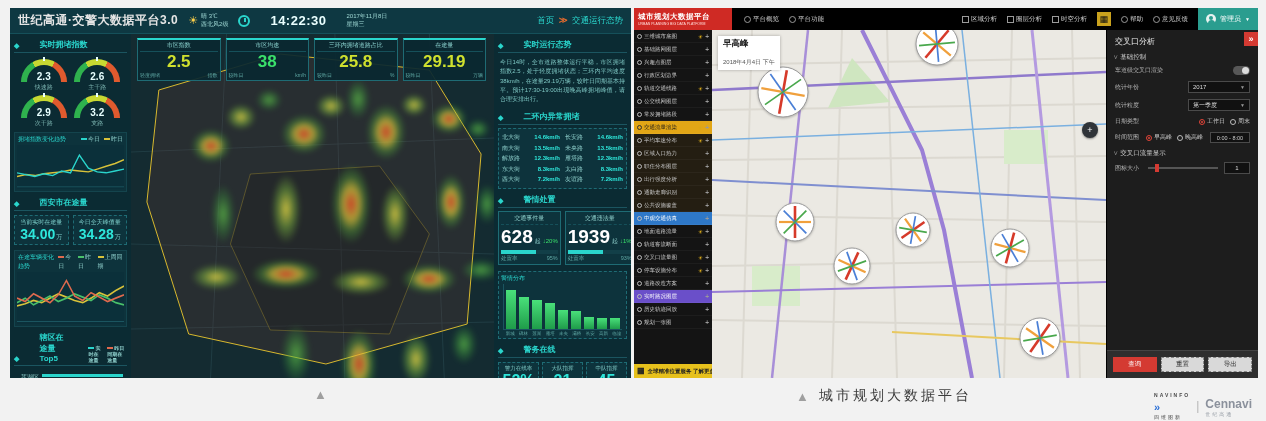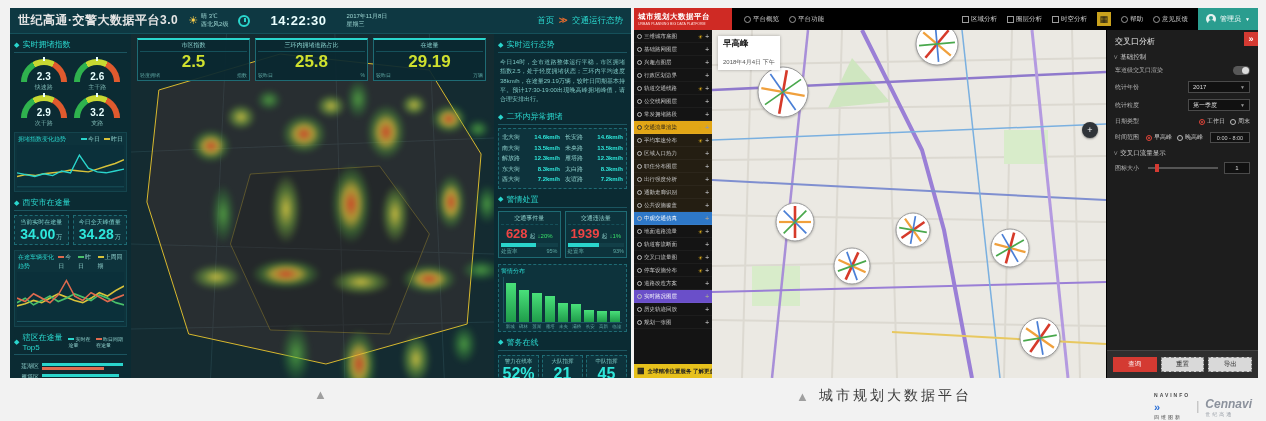--- a/index.html
+++ b/index.html
@@ -15,21 +15,21 @@
 .wtxt i,.datebox i{display:block;font-style:normal;font-size:6px;color:#9fd8d4;line-height:1.25}
 .clockwrap{display:flex;align-items:center;gap:20px}
 .clock-ic{width:12px;height:12px;border:2px solid #2ad5cc;border-radius:50%;position:relative;flex:0 0 auto}
 .clock-ic::after{content:"";position:absolute;left:4px;top:1px;width:1.5px;height:4px;background:#2ad5cc}
 .time{font-size:13px;color:#eaffff;font-weight:bold;letter-spacing:.5px}
 .crumb{margin-left:auto;font-size:8.5px;color:#2ad5cc;white-space:nowrap}
 .crumb .sep{color:#e06a2e;font-weight:bold;margin:0 2px}
 .dl-body{display:flex;height:344px}
 .lcol{width:121px;padding:3px 4px;display:flex;flex-direction:column;gap:3px;background:#0b2b33;z-index:3;overflow:hidden}
 .rcol{width:137px;padding:3px 4px;display:flex;flex-direction:column;gap:3px;background:#0b2b33;z-index:3;overflow:hidden}
-.ph{display:flex;align-items:center;gap:3px;color:#2ad5cc;font-size:8px;font-weight:normal;border-bottom:1px solid #1b5560;padding:2px 0;flex:0 0 auto}
+.ph{display:flex;align-items:flex-end;gap:20px;color:#2ad5cc;font-size:8px;font-weight:bold;border-bottom:1px solid #1b5560;padding:2px 0;flex:0 0 auto}
 .ph .ic{font-size:7px;color:#2ad5cc}
 .gauges{display:grid;grid-template-columns:1fr 1fr;gap:3px 6px;padding:3px 6px 1px}
 .gauge{text-align:center;position:relative}
 .arc{width:46px;height:23px;margin:0 auto;border-radius:46px 46px 0 0;position:relative;
  background:conic-gradient(from 270deg at 50% 100%,#2fb24e 0 60deg,#c8d832 60deg 118deg,#e05a2e 118deg 180deg,transparent 180deg)}
 .arc::after{content:"";position:absolute;left:6px;right:6px;top:6px;bottom:0;border-radius:40px 40px 0 0;background:#0b2b33}
 .arc::before{content:"";position:absolute;left:50%;top:-2px;width:2px;height:4px;background:#e8ffff;transform:translateX(-50%);z-index:2}
 .gv{position:absolute;left:0;right:0;bottom:0;font-size:10px;color:#e8ffff;font-weight:bold;z-index:3}
 .gl{font-size:6px;color:#7fb8b4;margin-top:1px}
 .mini{border:1px solid #14444d;background:#0d333c;padding:2px;flex:0 0 auto}
@@ -62,21 +62,21 @@
 .mt .mu{display:flex;justify-content:space-between;font-size:5px;color:#5fa8a4}
 .ptext{font-size:6px;color:#7fc8c4;line-height:1.55;padding:2px;text-align:justify}
 .congest{border:1px dashed #1e6b74;background:#0d333c;padding:3px;display:flex;gap:5px}
 .cgcol{flex:1}
 .cgrow{display:flex;justify-content:space-between;font-size:6px;color:#8fd0cc;line-height:1.75}
 .cgrow b{color:#2ee6da;font-weight:bold}
 .astats{display:flex;gap:4px}
 .abox{flex:1;border:1px solid #1e6b74;background:#0d333c;padding:2px}
 .abox .al{font-size:6px;color:#8fd0cc;text-align:center;border-bottom:1px dashed #15505a;padding-bottom:1px}
 .avrow{display:flex;align-items:baseline;justify-content:center;gap:2px;padding-top:1px}
-.av{font-size:13px;color:#ef4444;font-weight:bold}
+.av{font-size:19px;color:#ffffff;font-weight:bold}
 .au{font-size:6px;color:#8fd0cc}
 .ad{font-size:6px;color:#3ae06b}
 .abar{height:4px;background:#123f48;margin:2px 0 1px;position:relative}
 .abar i{position:absolute;left:0;top:0;bottom:0;background:#2ad5cc}
 .abrow{display:flex;justify-content:space-between;font-size:5.5px;color:#5fa8a4}
 .achart{border:1px dashed #1e6b74;background:#0d333c;padding:2px;margin-top:3px}
 .ach-t{font-size:6px;color:#2ad5cc}
 .abars{display:flex;align-items:flex-end;gap:3px;height:46px;padding:2px 2px 0;border-left:1px solid #1b5560;border-bottom:1px solid #1b5560;margin:1px 2px 0}
 .abars i{flex:1;background:linear-gradient(#49e07a,#1f9c4a)}
 .albs{display:flex;gap:3px;font-size:4.5px;color:#5fa8a4;padding:1px 2px 0;margin-left:2px}
@@ -154,21 +154,21 @@
 .cap .tri{color:#9f9f9f;font-size:13px;letter-spacing:0}
 .cap-l{left:10px;width:621px}
 .cap-r{left:634px;width:500px}
 .logos{position:absolute;right:14px;top:392px;display:flex;align-items:center;gap:6px}
 .lnav{text-align:left;line-height:1}
 .lnav b{font-size:11px;color:#1d2d66;font-weight:bold;letter-spacing:.5px}
 .lnav b i{font-style:normal;color:#2a6fd6}
 .lnav span{display:block;font-size:5px;color:#4a4a4a;letter-spacing:2px;margin-top:1px}
 .ldiv{color:#b5b5b5;font-size:12px}
 .lcen{text-align:left;line-height:1}
-.lcen b{font-size:12px;color:#8b919c;font-weight:bold;font-style:italic}
+.lcen b{font-size:12px;color:#8b919c;font-weight:bold;}
 .lcen span{display:block;font-size:5px;color:#9aa0a8;letter-spacing:2px;margin-top:1px}
 </style>
 </head>
 <body>
 
 <div class="stage">
 
   <section class="dl">
     <header class="dl-head">
       <span class="dl-title">世纪高通·交警大数据平台3.0</span>
@@ -336,20 +336,28 @@
             <div class="blob y" style="left: 270px; top: 300px; width: 30px; height: 50px;"></div>
             <div class="blob g" style="left: 320px; top: 290px; width: 26px; height: 40px;"></div>
           </div>
         <div class="metrics" id="metricsRow">
             <div class="mt">
               <div class="ml">市区指数</div>
               <div class="mv" style="color: rgb(207, 224, 46);">2.5</div>
               <div class="mu">
                 <span>轻度拥堵</span>
                 <span>指数</span>
+              </div>
+            </div>
+            <div class="mt">
+              <div class="ml">市区均速</div>
+              <div class="mv" style="color: rgb(58, 224, 107);">38</div>
+              <div class="mu">
+                <span>较昨日</span>
+                <span>km/h</span>
               </div>
             </div>
             <div class="mt">
               <div class="ml">三环内拥堵道路占比</div>
               <div class="mv" style="color: rgb(207, 224, 46);">25.8</div>
               <div class="mu">
                 <span>较昨日</span>
                 <span>%</span>
               </div>
             </div>

